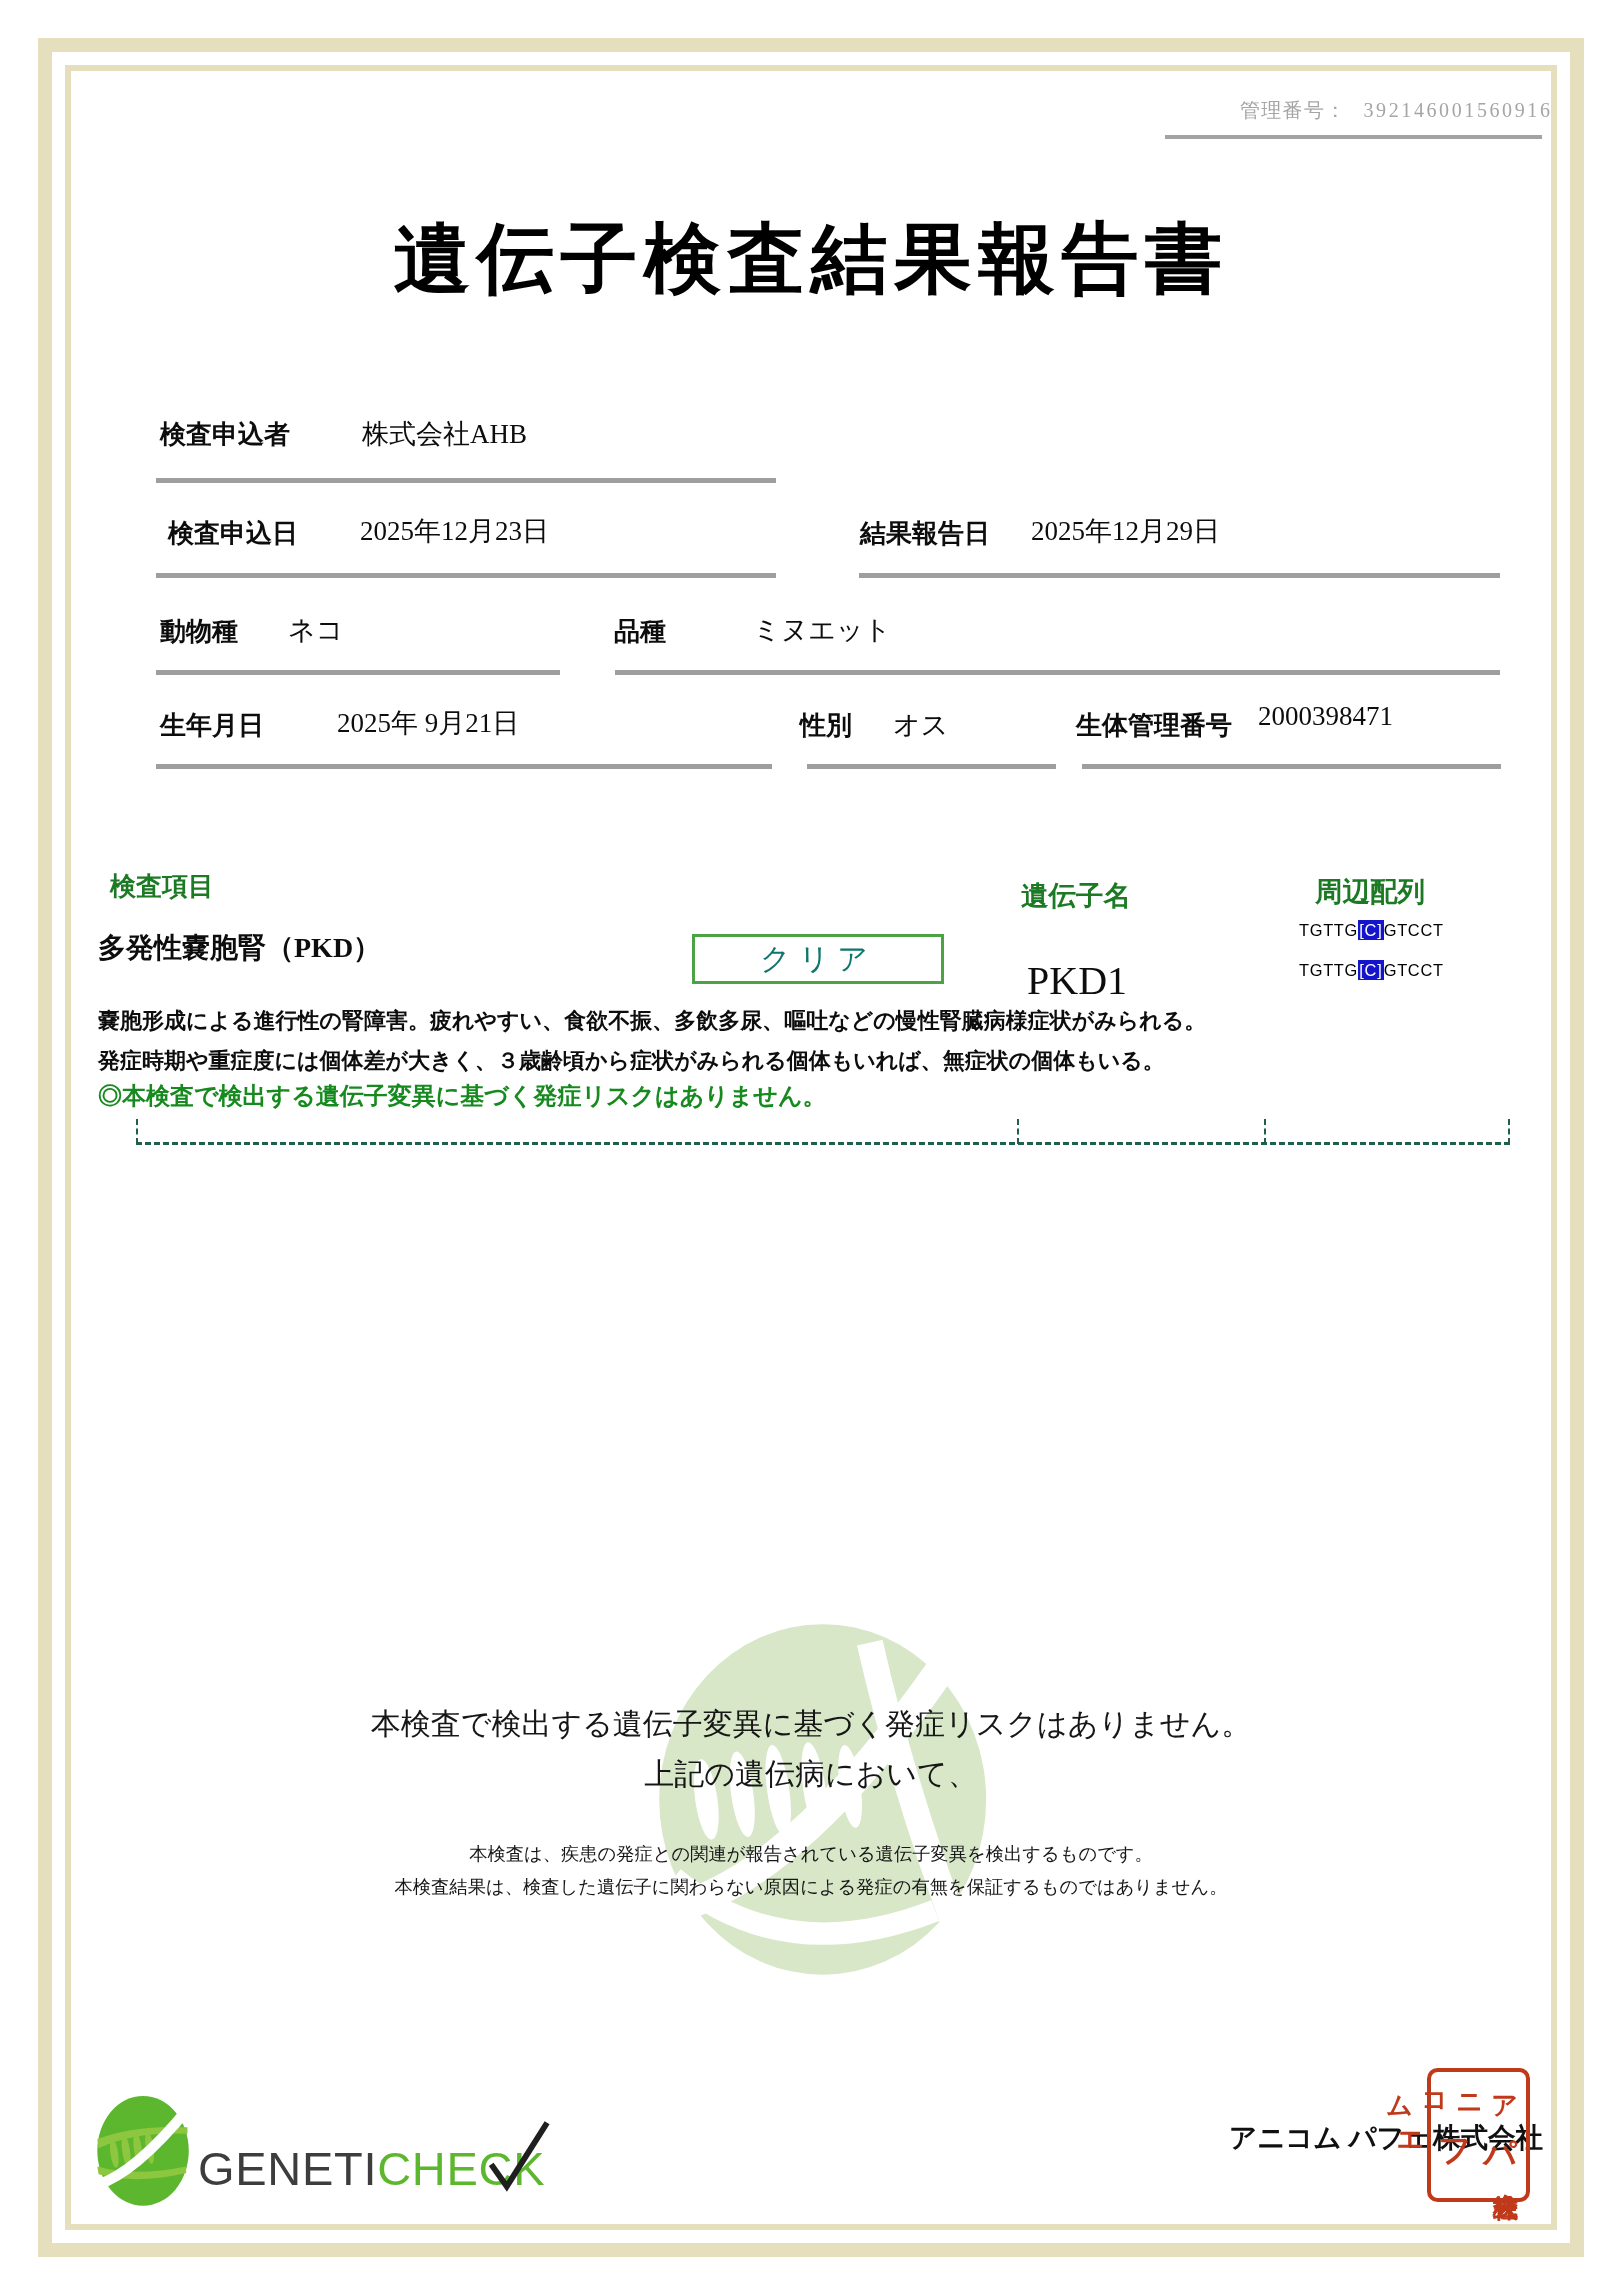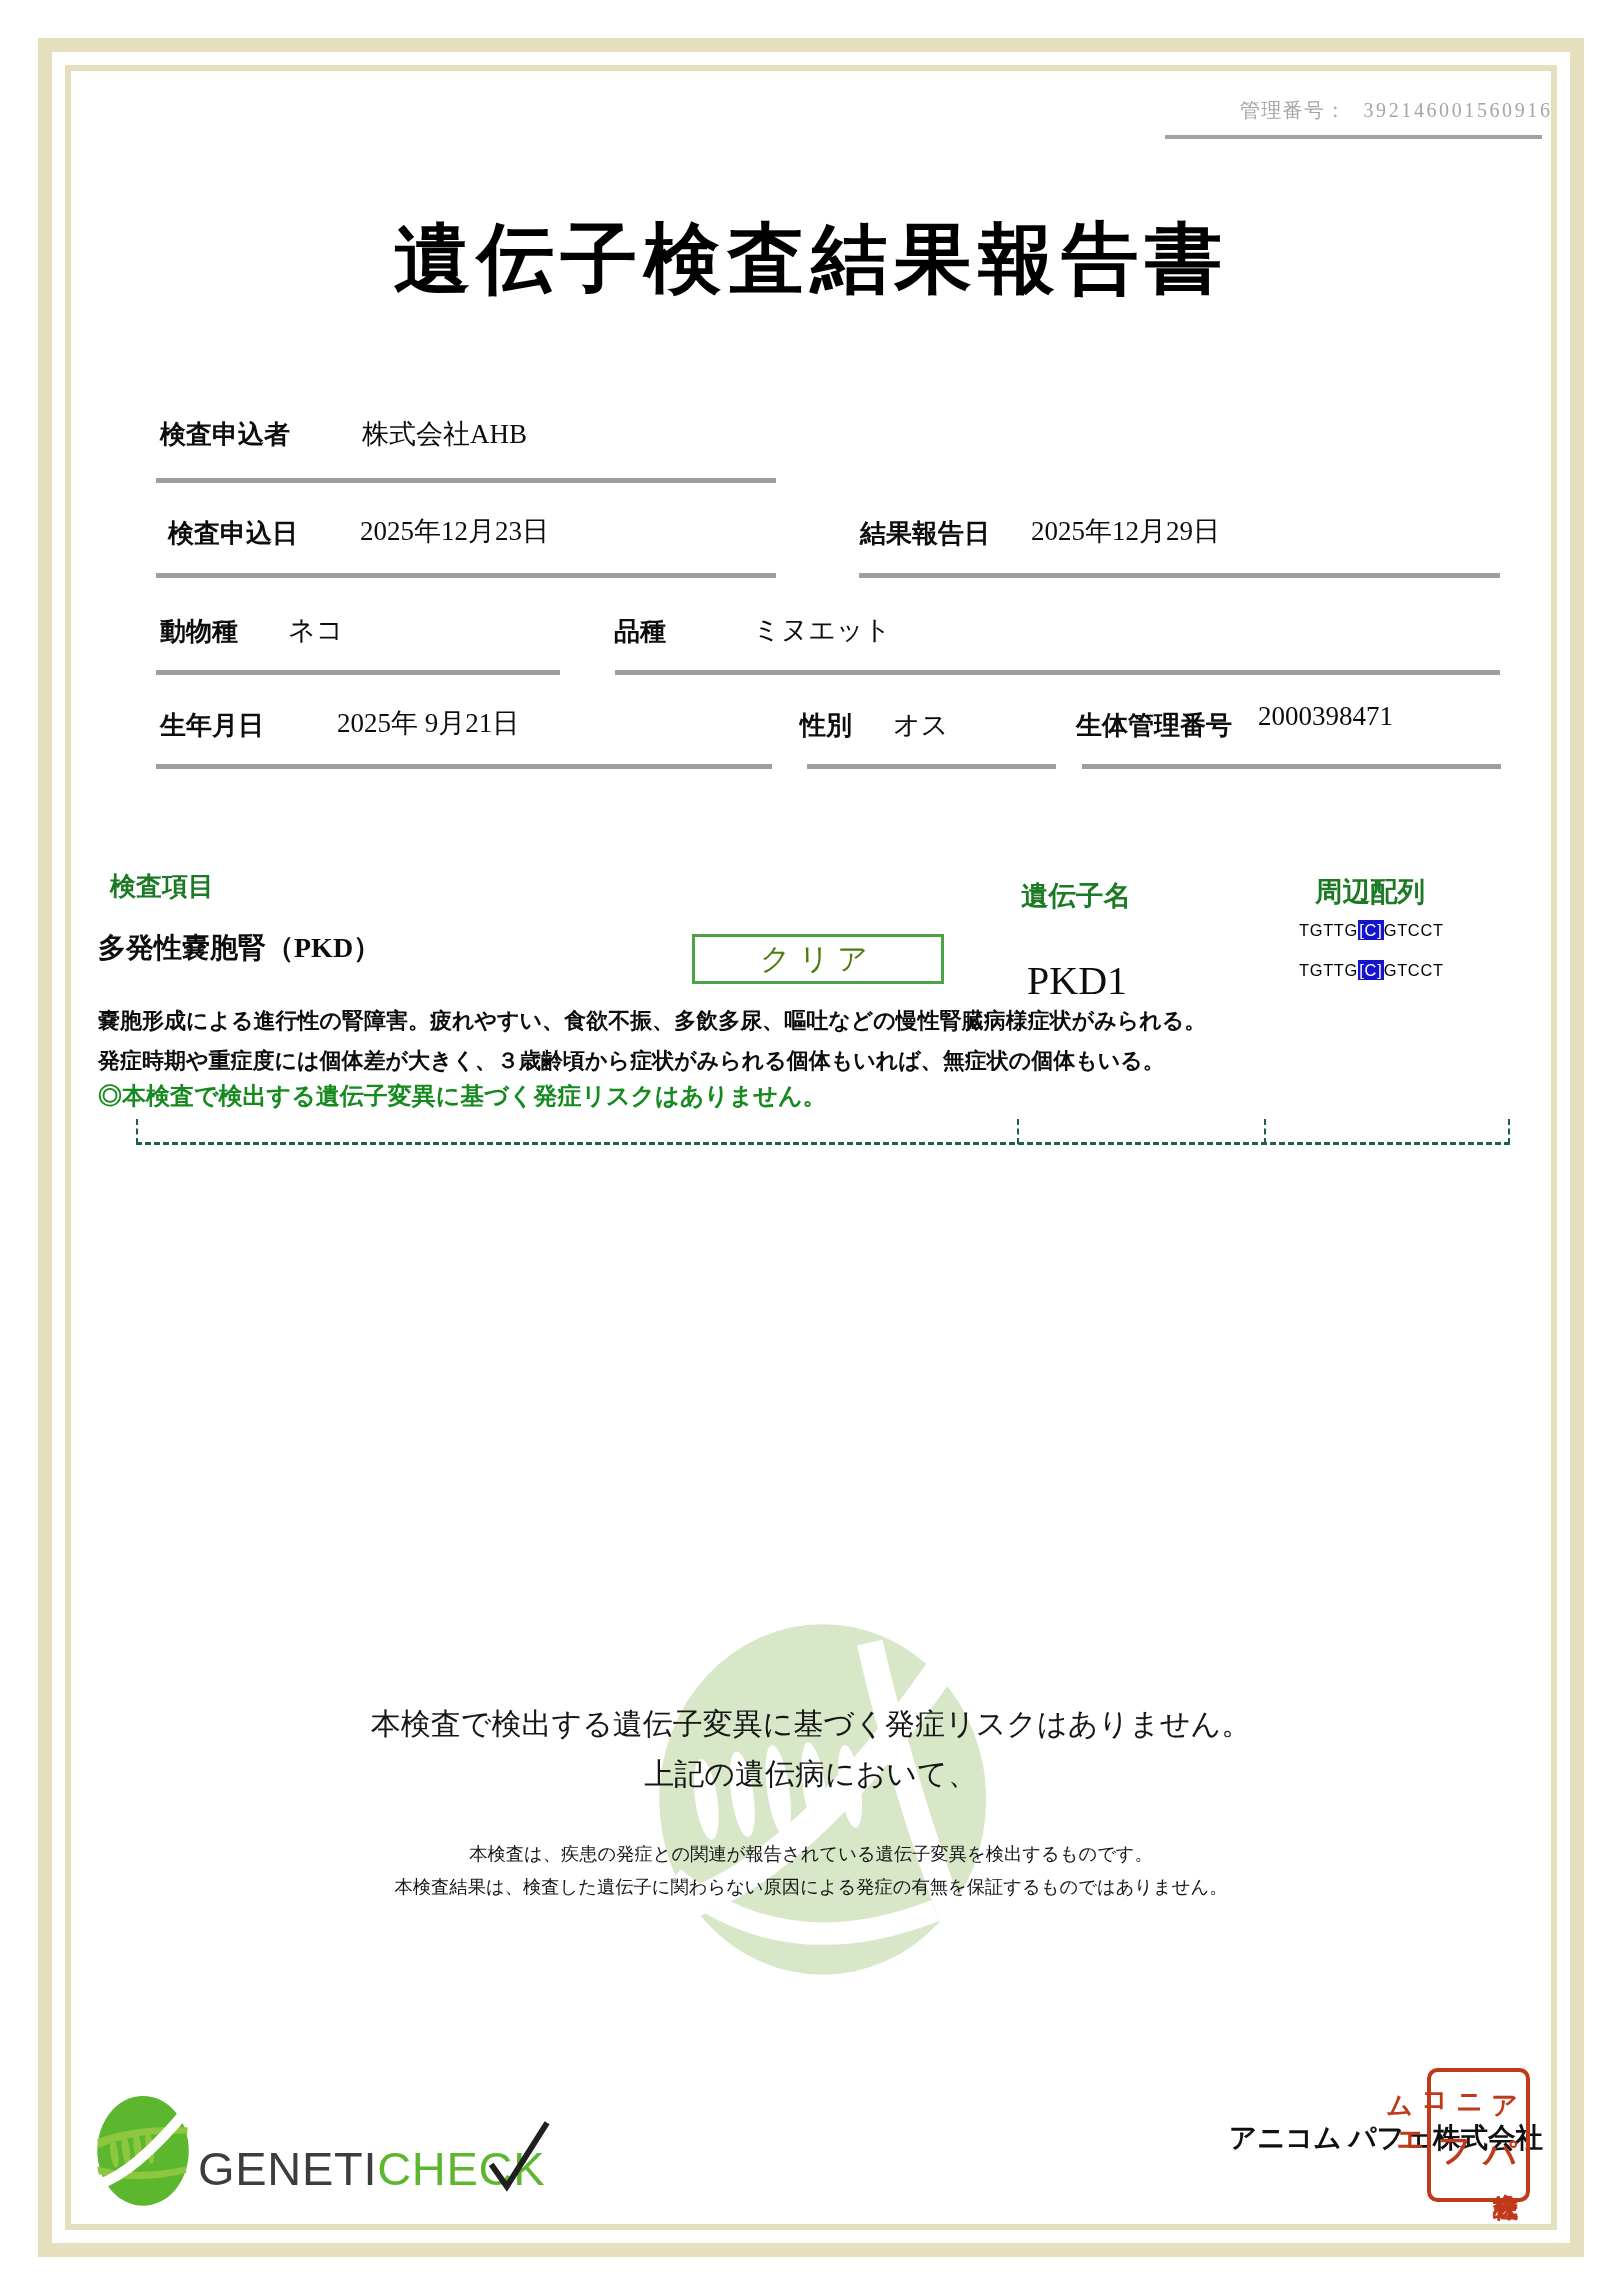--- a/index.html
+++ b/index.html
@@ -21,21 +21,21 @@
   .flabel{font-size:26px;font-weight:700;color:#0d0d0d;white-space:nowrap;}
   .fvalue{font-size:27px;font-weight:400;color:#0d0d0d;white-space:nowrap;}
   .uline{position:absolute;height:5.2px;background:#9e9e9e;}
   
   .ghead{font-size:27.5px;font-weight:700;color:#1d7a24;white-space:nowrap;}
   .disease{font-size:28px;font-weight:700;color:#0d0d0d;white-space:nowrap;}
   .result-box{
     border:3.3px solid #4ca344;display:flex;align-items:center;justify-content:center;
     box-sizing:border-box;
   }
-  .result-box span{font-size:30px;color:#4d7c0f;letter-spacing:7.9px;}
+  .result-box span{font-size:30px;color:#0f766e;letter-spacing:7.9px;}
   .gene{font-size:40px;color:#0d0d0d;}
   .seq{font-family:"Liberation Sans",sans-serif;font-size:16.4px;color:#000;white-space:nowrap;letter-spacing:0.7px;}
   .seq .var{background:#1414cc;color:#ffffff;padding:0.7px 1.3px;}
   .desc{font-size:22px;font-weight:700;color:#0d0d0d;white-space:nowrap;}
   .risk{font-size:24px;font-weight:700;color:#168a1e;white-space:nowrap;}
   .dash-h{position:absolute;border-bottom:3.9px dashed #1f5f4e;}
   .dash-v{position:absolute;border-left:2px dashed #1f5f4e;}
   
   .summary{left:0;right:0;text-align:center;font-family:"Liberation Sans",sans-serif;color:#161616;z-index:2;}
   .summary .big{font-size:30px;line-height:50px;}

